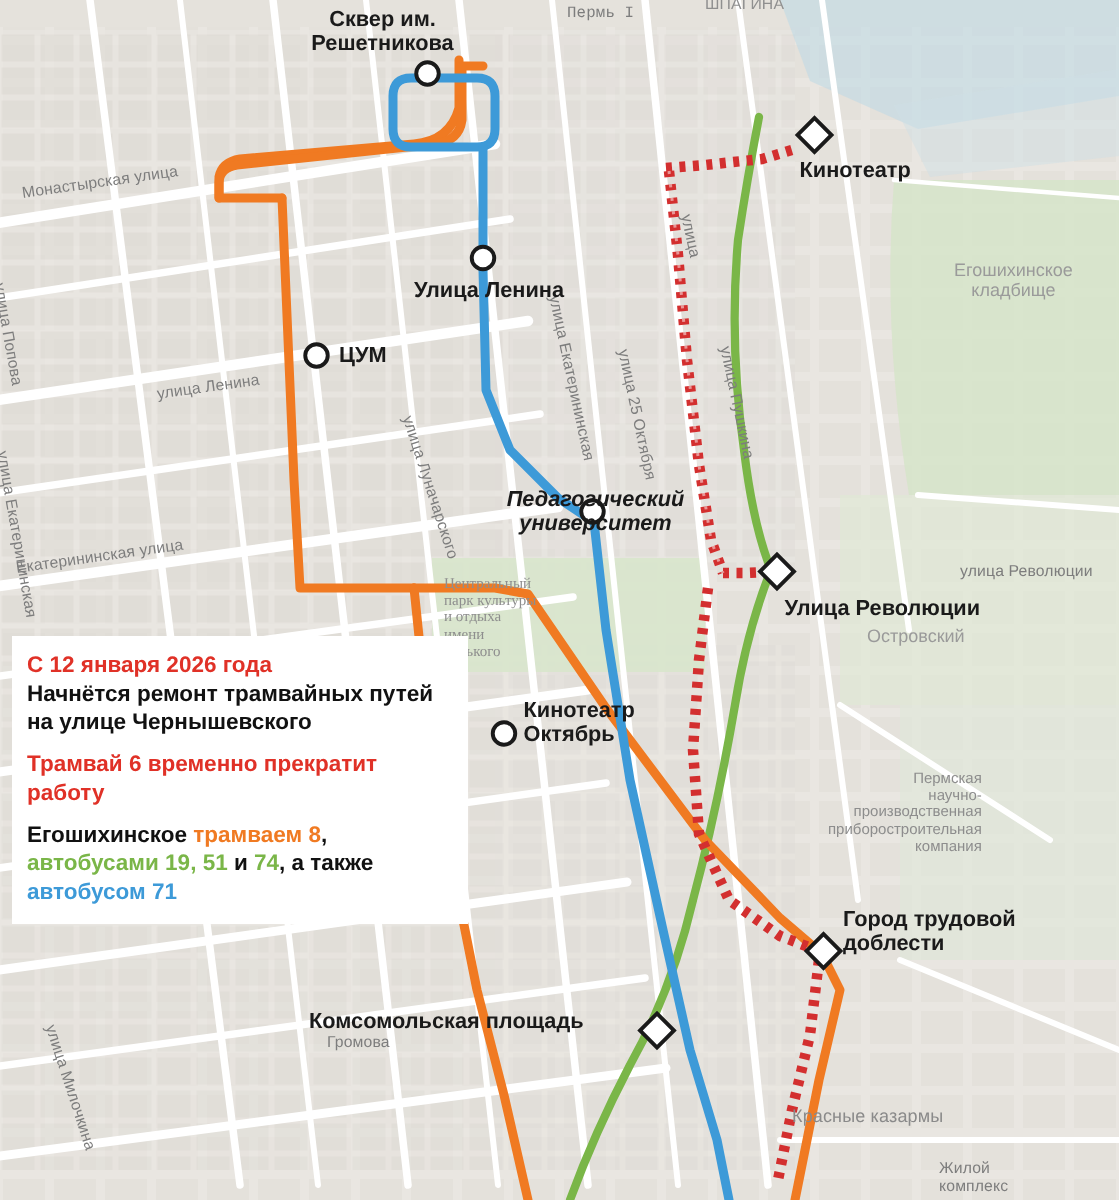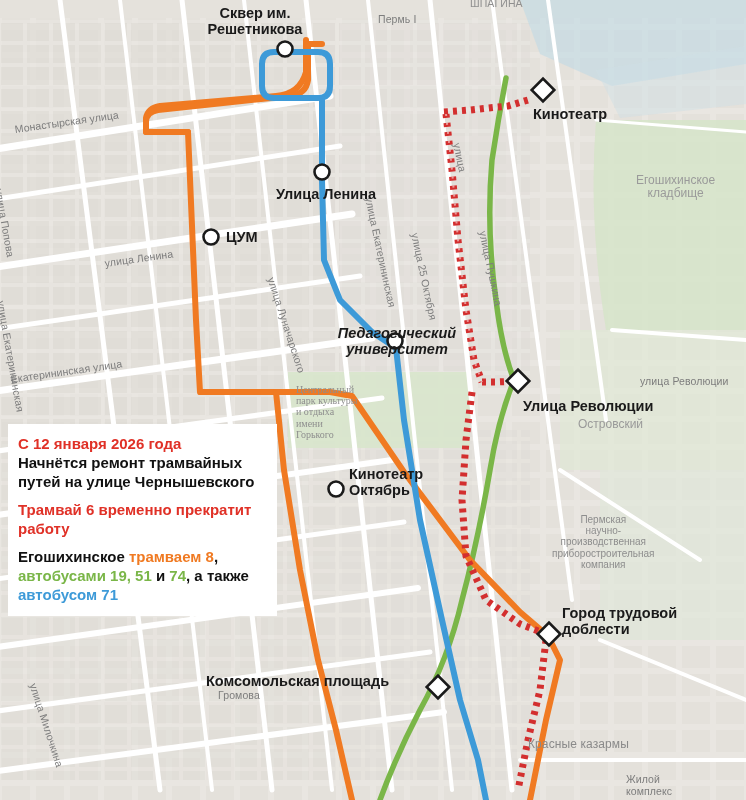--- a/index.html
+++ b/index.html
@@ -54,21 +54,21 @@
     text-align: center;
   }
   .stop-label.right {
     text-align: left;
   }
   
   #info-box {
     position: absolute;
     left: 8px;
     top: 424px;
-    width: 269px;
+    width: 304px;
     background: #ffffff;
     padding: 10px 10px 12px 10px;
     box-sizing: border-box;
   }
   #info-box .line {
     font-size: 15px;
     font-weight: bold;
     line-height: 1.27;
     color: #111111;
   }
@@ -205,21 +205,21 @@
     </g>
 
     <g fill="#ffffff" stroke="#1a1a1a" stroke-width="2.6">
       <rect x="535" y="82" width="16" height="16" transform="rotate(45 543 90)"></rect>
       <rect x="510" y="373" width="16" height="16" transform="rotate(45 518 381)"></rect>
       <rect x="541" y="626" width="16" height="16" transform="rotate(45 549 634)"></rect>
       <rect x="430" y="679" width="16" height="16" transform="rotate(45 438 687)"></rect>
     </g>
   </svg>
 
-  <div class="label street-label" style="left:378px; top:14px;">Пермь I</div>
+  <div class="label street-label" style="left:378px; top:4px;font-family:Liberation Mono, monospace;">Пермь I</div>
   <div class="label street-label" style="left:470px; top:-2px; color:#8f8f8f;">ШПАГИНА</div>
   <div class="label street-label" style="left:14px; top:124px; transform:rotate(-8deg); transform-origin:left top;">Монастырская улица</div>
   <div class="label street-label" style="left:4px; top:188px; transform:rotate(80deg); transform-origin:left top;">улица Попова</div>
   <div class="label street-label" style="left:104px; top:258px; transform:rotate(-8deg); transform-origin:left top;">улица Ленина</div>
   <div class="label street-label" style="left:276px; top:276px; transform:rotate(72deg); transform-origin:left top;">улица Луначарского</div>
   <div class="label street-label" style="left:374px; top:196px; transform:rotate(78deg); transform-origin:left top;">улица Екатерининская</div>
   <div class="label street-label" style="left:420px; top:232px; transform:rotate(78deg); transform-origin:left top;">улица 25 Октября</div>
   <div class="label street-label" style="left:488px; top:230px; transform:rotate(78deg); transform-origin:left top;">улица Пушкина</div>
   <div class="label street-label" style="left:462px; top:142px; transform:rotate(78deg); transform-origin:left top;">улица</div>
   <div class="label street-label" style="left:10px; top:374px; transform:rotate(-8deg); transform-origin:left top;">Екатерининская улица</div>
@@ -232,21 +232,21 @@
 комплекс</div>
 
   <div class="label district-label" style="left:636px; top:174px; text-align:center;">Егошихинское
 кладбище</div>
   <div class="label district-label" style="left:578px; top:418px;">Островский</div>
   <div class="label place-label" style="left:296px; top:384px; font-size:10px; color:#8e8e8e;font-family:Liberation Serif, serif;">Центральный
 парк культуры
 и отдыха
 имени
 Горького</div>
-  <div class="label place-label" style="left:552px; top:514px; text-align:center;">Пермская
+  <div class="label place-label" style="left:552px; top:514px; text-align:right;">Пермская
 научно-
 производственная
 приборостроительная
 компания</div>
 
   <div class="label stop-label" style="left:150px; top:5px; width:210px;">Сквер им.
 Решетникова</div>
   <div class="label stop-label right" style="left:533px; top:106px;">Кинотеатр</div>
   <div class="label stop-label" style="left:262px; top:186px; width:128px;">Улица Ленина</div>
   <div class="label stop-label right" style="left:226px; top:229px;">ЦУМ</div>

